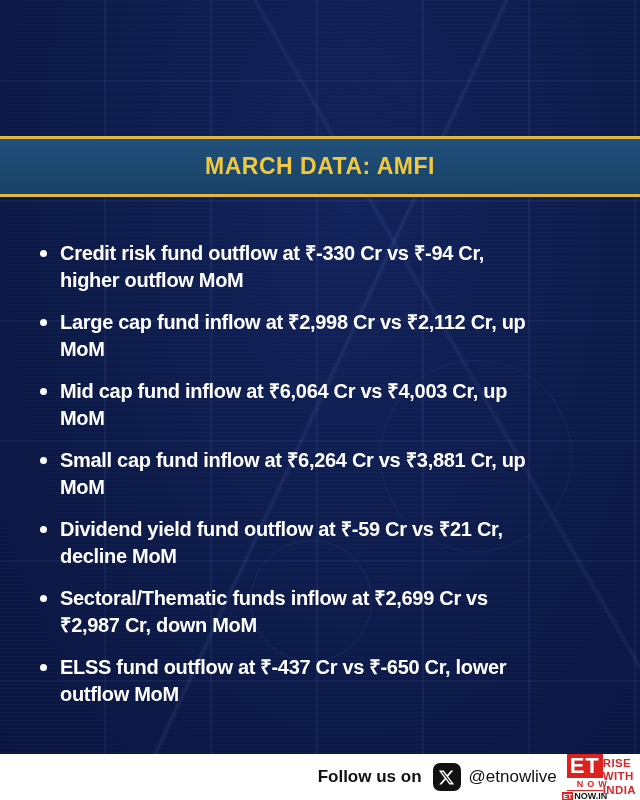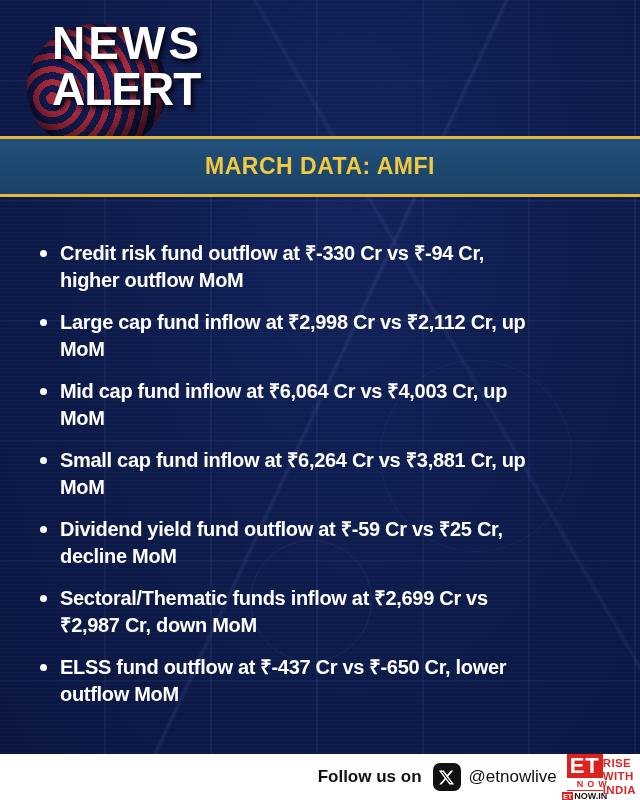--- a/index.html
+++ b/index.html
@@ -89,27 +89,20 @@
   .tag-line{color:#d6272b;font-weight:bold;font-size:11.5px;line-height:13.5px;letter-spacing:.4px;}
 </style>
 </head>
 <body>
 
 <div class="poster">
 
   <div class="bg-ring ring1"></div>
   <div class="bg-ring ring2"></div>
 
-  <div class="logo-area">
-    <div class="globe"></div>
-    <div class="logo-text">
-      <span class="logo-line l1">NEWS</span>
-      <span class="logo-line l2">ALERT</span>
-    </div>
-  </div>
 
   <div class="title-bar">
     <h1>MARCH DATA: AMFI</h1>
   </div>
 
   <div class="bullets">
     <div class="bullet-item">
       <span class="dot"></span>
       <span class="b-text">
         <span class="b-line">Credit risk fund outflow at ₹-330 Cr vs ₹-94 Cr,</span>
@@ -133,21 +126,21 @@
     <div class="bullet-item">
       <span class="dot"></span>
       <span class="b-text">
         <span class="b-line">Small cap fund inflow at ₹6,264 Cr vs ₹3,881 Cr, up</span>
         <span class="b-line">MoM</span>
       </span>
     </div>
     <div class="bullet-item">
       <span class="dot"></span>
       <span class="b-text">
-        <span class="b-line">Dividend yield fund outflow at ₹-59 Cr vs ₹25 Cr,</span>
+        <span class="b-line">Dividend yield fund outflow at ₹-59 Cr vs ₹21 Cr,</span>
         <span class="b-line">decline MoM</span>
       </span>
     </div>
     <div class="bullet-item">
       <span class="dot"></span>
       <span class="b-text">
         <span class="b-line">Sectoral/Thematic funds inflow at ₹2,699 Cr vs</span>
         <span class="b-line">₹2,987 Cr, down MoM</span>
       </span>
     </div>

